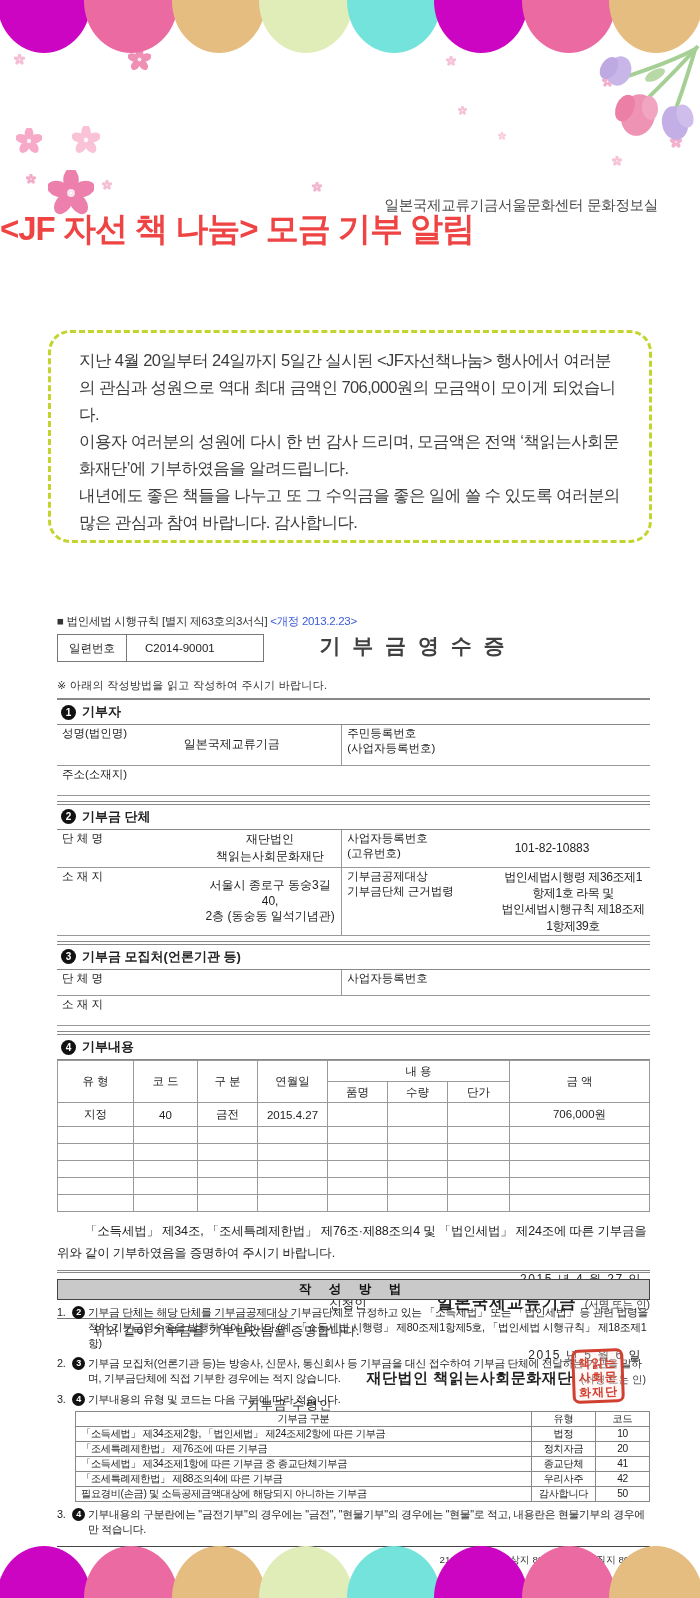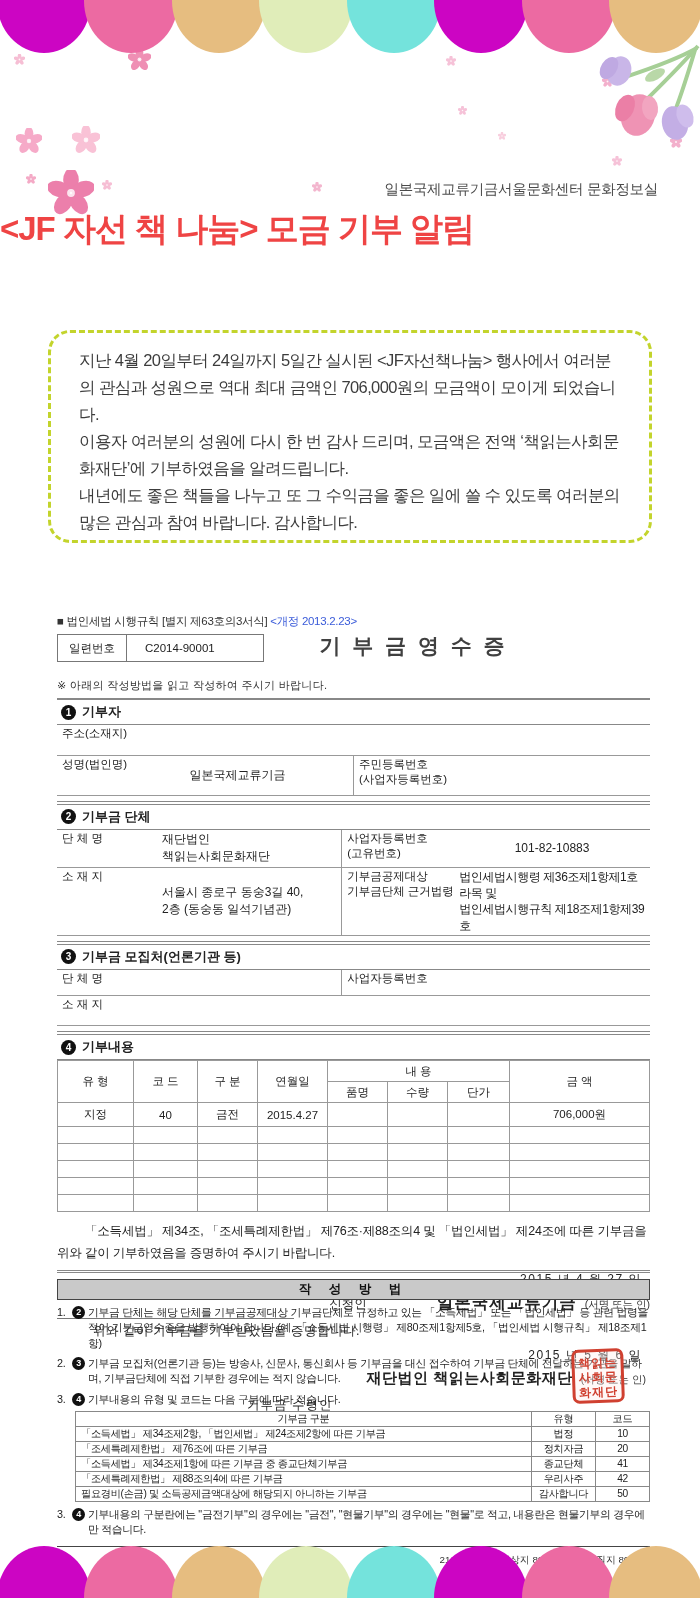--- a/index.html
+++ b/index.html
@@ -9,21 +9,21 @@
   .band{position:absolute;left:0;width:700px;height:53px;overflow:hidden;z-index:2;}
   .band-top{top:0;}
   .band-bottom{bottom:0;}
   .scallop{position:absolute;width:94px;height:104px;border-radius:50%;}
   .band-top .scallop{top:-51px;}
   .band-bottom .scallop{top:1px;}
   
   .flower{position:absolute;z-index:1;}
   .bouquet{position:absolute;left:592px;top:44px;width:108px;height:102px;z-index:1;}
   
-  .org-line{position:absolute;top:180px;left:0;right:42px;text-align:right;
+  .org-line{position:absolute;top:196px;left:0;right:42px;text-align:right;
             font-size:14.5px;color:#4a4a4a;letter-spacing:-0.3px;}
   .main-title{position:absolute;top:207px;left:0;width:700px;text-align:left;
               font-size:33px;font-weight:800;color:#ef4444;letter-spacing:-1px;}
   
   .notice{position:absolute;top:330px;left:48px;width:604px;height:213px;box-sizing:border-box;
           border:3px dashed #c3d42c;border-radius:22px;padding:14px 28px;overflow:hidden;}
   .notice p{margin:0;font-size:16.5px;line-height:1.64;color:#3c3c3c;letter-spacing:-0.6px;}
   
   .form{position:absolute;top:614px;left:57px;width:593px;font-size:12px;color:#222;}
   .reg-line{font-size:11.5px;letter-spacing:-0.3px;color:#333;}
@@ -41,21 +41,21 @@
   .sec-header.first{border-top:2px solid #888;}
   .sec-num{display:inline-flex;width:15px;height:15px;border-radius:50%;background:#111;color:#fff;
            font-size:10px;font-weight:700;align-items:center;justify-content:center;margin-right:6px;flex:none;}
   .ftable{width:100%;border-collapse:collapse;table-layout:fixed;}
   .ftable td{border-bottom:1px solid #999;padding:1px 5px;vertical-align:top;font-size:11.5px;box-sizing:border-box;}
   .vl{border-left:1px solid #999;}
   .pre{white-space:pre-line;}
   .cellflex{display:flex;}
   .cellflex .lbl{flex:none;}
   .cellflex .val{flex:1;text-align:center;align-self:center;font-size:12px;}
-  .val.left{text-align:left;}
+  .val.left{text-align:center;margin-left:42px;}
   .small-val{font-size:10.2px;line-height:1.35;letter-spacing:-0.4px;}
   .h40{height:40px;} .h38{height:38px;} .h42{height:42px;} .h30{height:30px;} .h26{height:26px;}
   
   .dtable{width:100%;border-collapse:collapse;table-layout:fixed;margin-top:0;}
   .dtable td,.dtable th{border:1px solid #999;font-size:11.5px;font-weight:400;text-align:center;
                         padding:1px 2px;box-sizing:border-box;}
   .dtable thead th{height:21px;}
   .dtable .drow td{height:24px;}
   .dtable .erow td{height:17px;}
   
@@ -231,31 +231,31 @@
 
     <div class="form-note">※ 아래의 작성방법을 읽고 작성하여 주시기 바랍니다.</div>
 
     <div class="sec-header first">
       <span class="sec-num">1</span>
       <span>기부자</span>
     </div>
     <table class="ftable">
       <tbody>
           <tr>
-        <td colspan="2" class="h30">주소(소재지)</td>
-      </tr>
-      <tr>
         <td class="h40" style="width:48%">
           <div class="cellflex" style="height:100%">
             <span class="lbl">성명(법인명)</span>
             <span class="val">일본국제교류기금</span>
           </div>
         </td>
         <td class="vl h40 pre">주민등록번호
 (사업자등록번호)</td>
+      </tr>
+      <tr>
+        <td colspan="2" class="h30">주소(소재지)</td>
       </tr>
     </tbody>
       </table>
 
     <div class="sec-header">
       <span class="sec-num">2</span>
       <span>기부금 단체</span>
     </div>
     <table class="ftable">
       <tbody>

